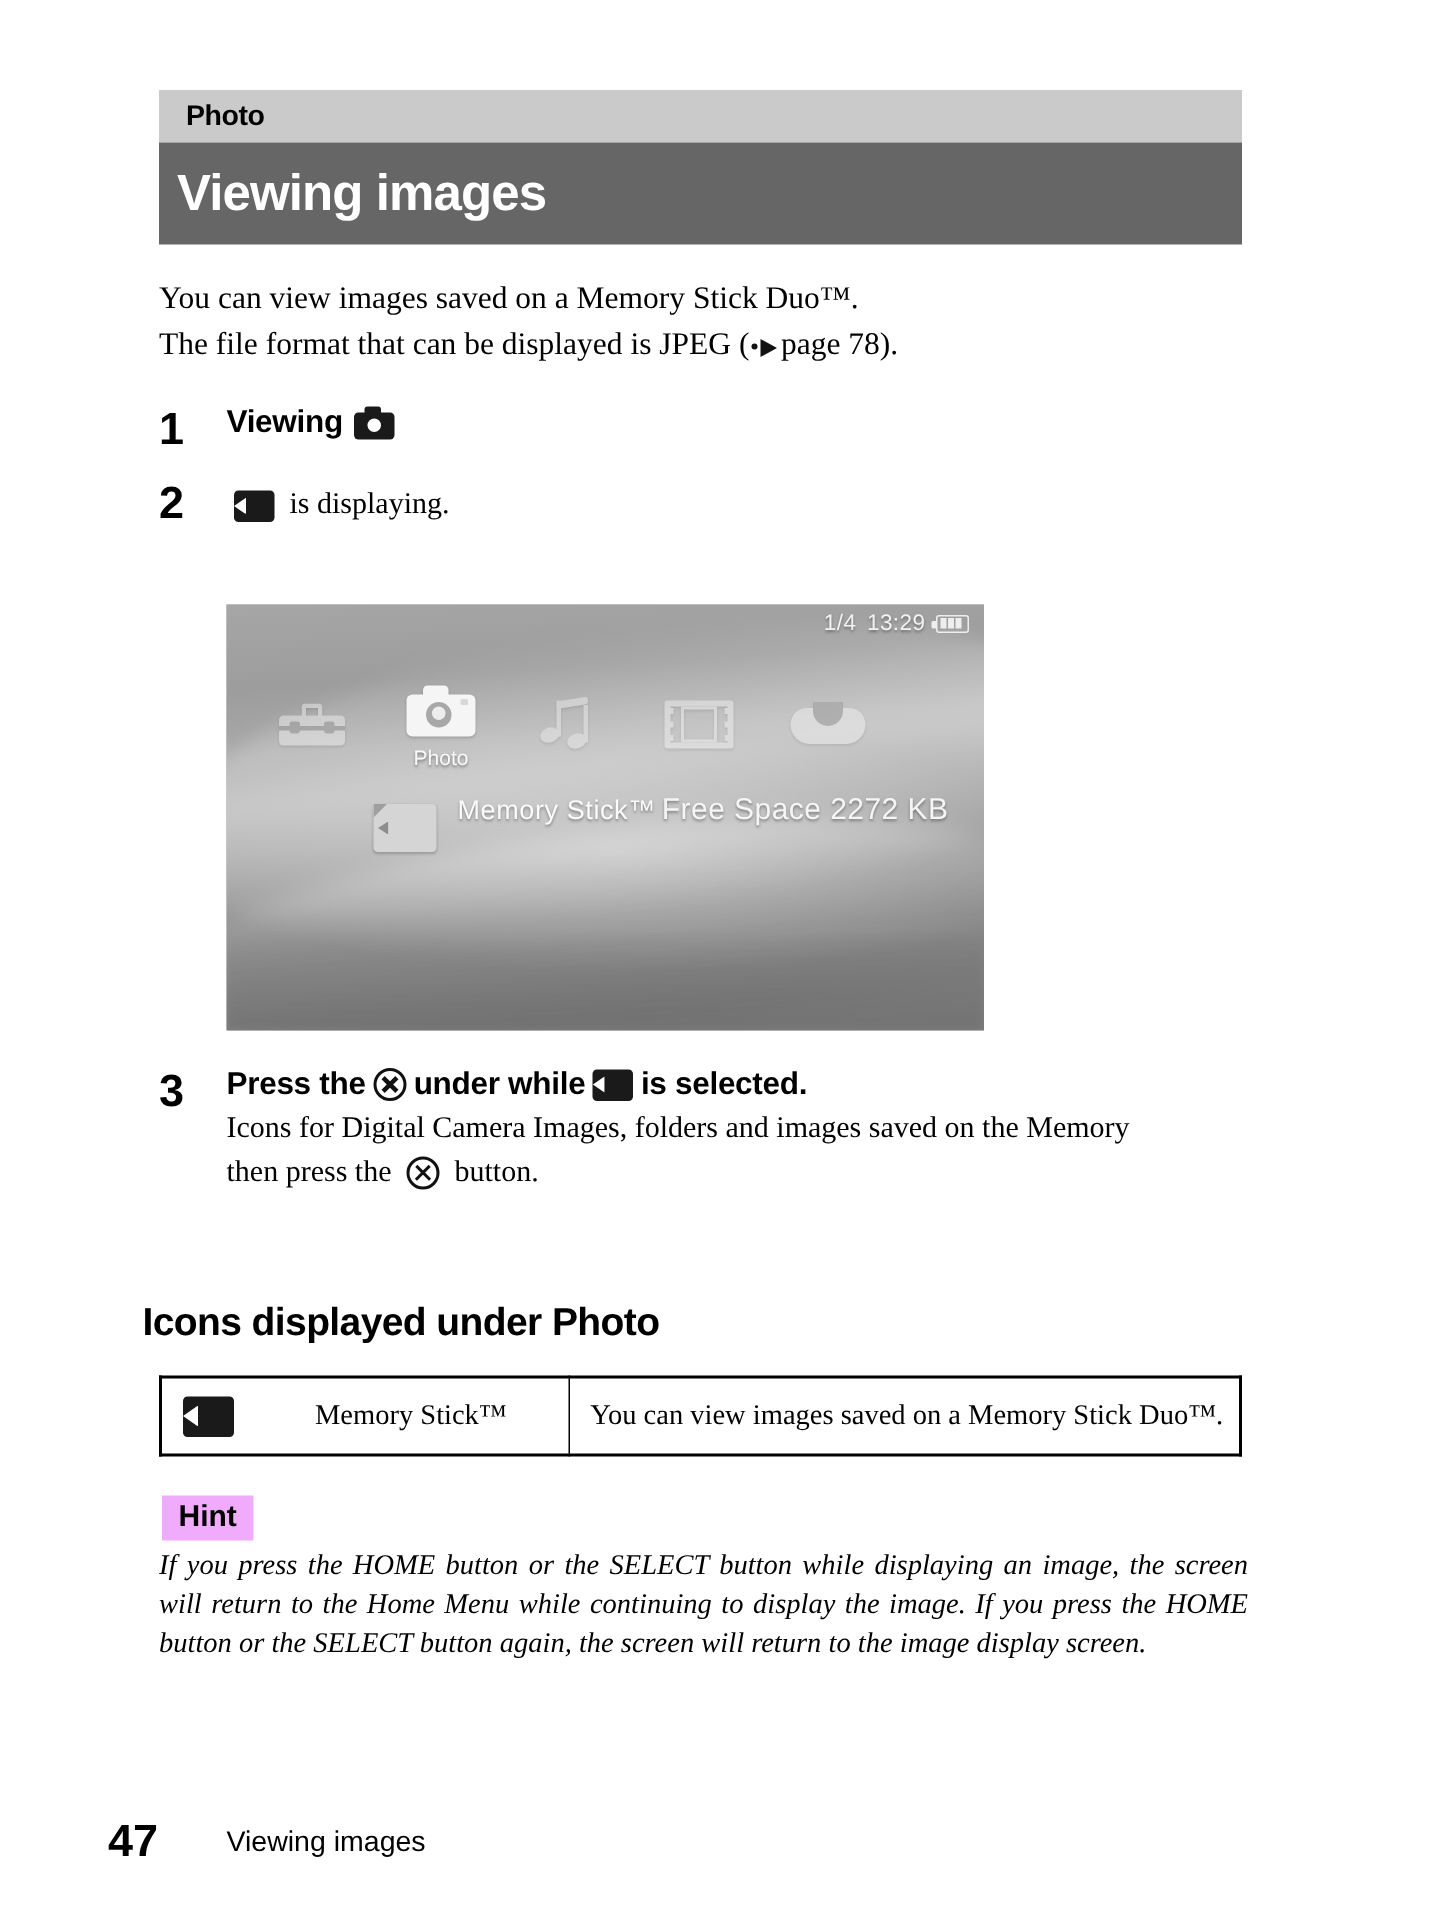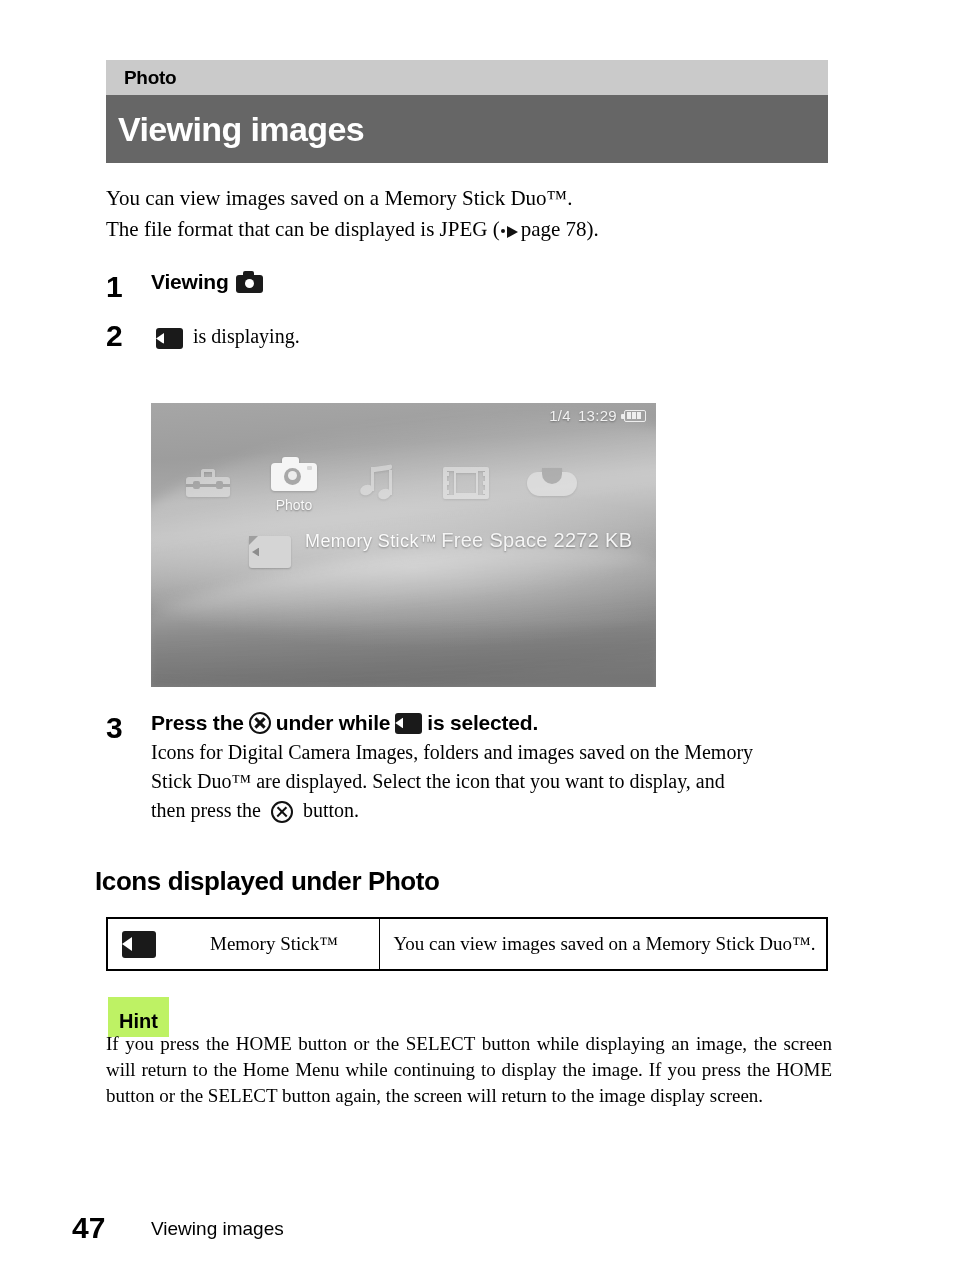--- a/index.html
+++ b/index.html
@@ -413,33 +413,34 @@
   }
   .icon-table td.c-desc {
     padding-left: 14px;
     font-size: 19px;
   }
 
   
   .hint-badge {
     position: absolute;
     left: 108px; top: 997px;
-    background: #bef264;
-    padding: 13px 11px 4px 11px;
+    background: #f0abfc;
+    padding: 3px 11px 4px 11px;
     font-family: "Liberation Sans", sans-serif;
     font-weight: bold;
     font-size: 20px;
   }
   .hint-body {
     position: absolute;
     left: 106px; top: 1031px;
     width: 726px;
     font-size: 19px;
     line-height: 26px;
     text-align: justify;
+    font-style: italic;
   }
 
   
   .footer-num {
     position: absolute;
     left: 72px; top: 1211px;
     font-family: "Liberation Sans", sans-serif;
     font-weight: bold;
     font-size: 30px;
   }
@@ -585,21 +586,20 @@
       <span class="ico ico-x thick"></span>
       <span>under while</span>
       <span class="ico ico-ms">
           <span class="card"></span>
           <span class="notch"></span>
         </span>
       <span>is selected.</span>
     </div>
     <div class="step-body">
       <div>Icons for Digital Camera Images, folders and images saved on the Memory</div>
-      <div>Stick Duo™ are displayed. Select the icon that you want to display, and</div>
       <div>
         <span>then press the</span>
         <span class="ico ico-x"></span>
         <span>button.</span>
       </div>
     </div>
   </div>
 
   <div class="section-head">Icons displayed under Photo</div>
 

